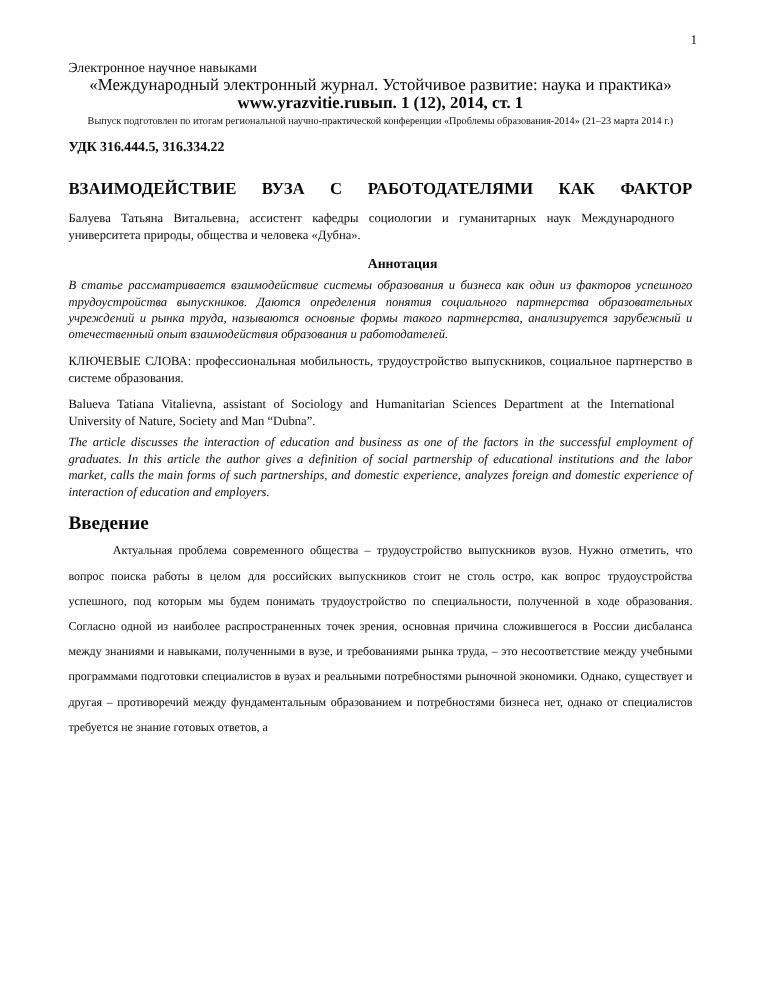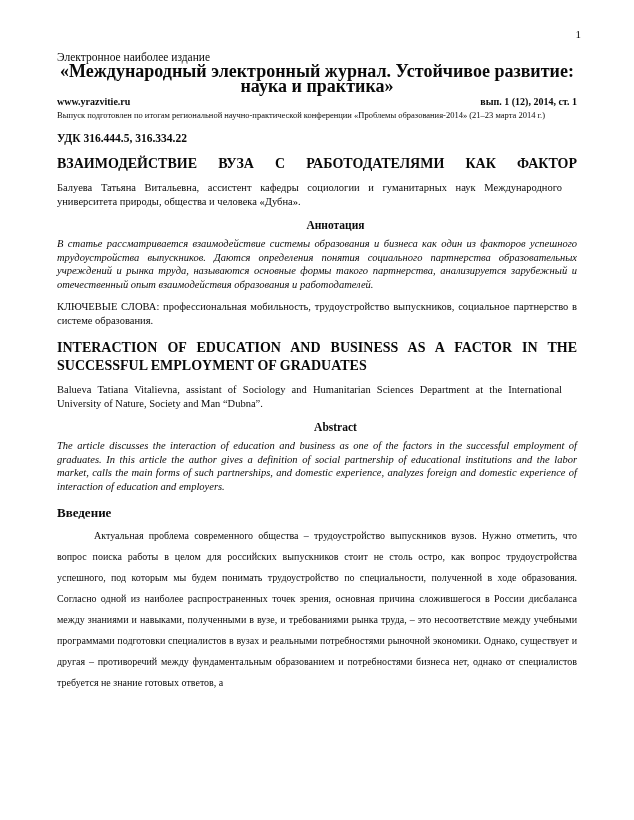--- a/index.html
+++ b/index.html
@@ -24,49 +24,49 @@
     font-size: 11px;
     line-height: 13px;
     margin-right: -4px;
   }
   .edition {
     font-size: 11.5px;
     line-height: 14px;
     margin-top: 9px;
   }
   .journal-title {
-    font-size: 18px;
-    font-weight: bold;
+    font-size: 14px;
+    font-weight: normal;
     text-align: center;
     line-height: 15px;
   }
   .site-row {
     display: flex;
-    justify-content: space-between;
-    font-size: 10px;
+    justify-content: center;
+    font-size: 14px;
     font-weight: bold;
     line-height: 15px;
   }
   .conference {
     font-size: 8.5px;
     line-height: 11px;
-    text-align: left;
+    text-align: center;
     margin-top: 1px;
   }
   .udc {
     font-size: 11.5px;
     font-weight: bold;
     margin-top: 10px;
     line-height: 14px;
   }
   .title-ru, .title-en {
     font-size: 14px;
     font-weight: bold;
     line-height: 18px;
-    margin: 10px 0 0 0;
+    margin: 20px 0 0 0;
   }
   .title-en { margin-top: 11px; }
   .jline {
     text-align: justify;
     text-align-last: justify;
   }
   .author {
     font-size: 10.5px;
     line-height: 13.5px;
     text-align: justify;
@@ -87,42 +87,42 @@
     text-align: justify;
     margin: 5px 0 0 0;
   }
   .keywords {
     font-size: 10.5px;
     line-height: 14px;
     text-align: justify;
     margin: 9px 0 0 0;
   }
   .section-heading {
-    font-size: 13px;
+    font-size: 16px;
     font-weight: bold;
     line-height: 15px;
     margin: 12px 0 0 0;
     font-family: Liberation Serif, serif;
   }
   .body-text {
     font-size: 10px;
     line-height: 21px;
     text-align: justify;
     text-indent: 37px;
     margin: 5px 0 0 0;
   }
 </style>
 </head>
 <body>
 
 <div class="page">
 
   <div class="page-number">1</div>
 
-  <div class="edition">Электронное наиболее издание</div>
+  <div class="edition">Электронное научное навыками</div>
 
   <div class="journal-title">«Международный электронный журнал. Устойчивое развитие: наука и практика»</div>
 
   <div class="site-row">
     <span>www.yrazvitie.ru</span>
     <span>вып. 1 (12), 2014, ст. 1</span>
   </div>
 
   <div class="conference">Выпуск подготовлен по итогам региональной научно-практической конференции «Проблемы образования-2014» (21–23 марта 2014 г.)</div>
 
@@ -133,28 +133,23 @@
   </h1>
 
   <p class="author">Балуева Татьяна Витальевна, ассистент кафедры социологии и гуманитарных наук Международного университета природы, общества и человека «Дубна».</p>
 
   <div class="subhead">Аннотация</div>
 
   <p class="abstract">В статье рассматривается взаимодействие системы образования и бизнеса как один из факторов успешного трудоустройства выпускников. Даются определения понятия социального партнерства образовательных учреждений и рынка труда, называются основные формы такого партнерства, анализируется зарубежный и отечественный опыт взаимодействия образования и работодателей.</p>
 
   <p class="keywords">КЛЮЧЕВЫЕ СЛОВА: профессиональная мобильность, трудоустройство выпускников, социальное партнерство в системе образования.</p>
 
-  <h2 class="title-en">
-    <div class="jline">INTERACTION OF EDUCATION AND BUSINESS AS A FACTOR IN THE</div>
-    <div>SUCCESSFUL EMPLOYMENT OF GRADUATES</div>
-  </h2>
 
   <p class="author">Balueva Tatiana Vitalievna, assistant of Sociology and Humanitarian Sciences Department at the International University of Nature, Society and Man “Dubna”.</p>
 
-  <div class="subhead">Abstract</div>
 
   <p class="abstract">The article discusses the interaction of education and business as one of the factors in the successful employment of graduates. In this article the author gives a definition of social partnership of educational institutions and the labor market, calls the main forms of such partnerships, and domestic experience, analyzes foreign and domestic experience of interaction of education and employers.</p>
 
 
   <h3 class="section-heading">Введение</h3>
 
   <p class="body-text">Актуальная проблема современного общества – трудоустройство выпускников вузов. Нужно отметить, что вопрос поиска работы в целом для российских выпускников стоит не столь остро, как вопрос трудоустройства успешного, под которым мы будем понимать трудоустройство по специальности, полученной в ходе образования. Согласно одной из наиболее распространенных точек зрения, основная причина сложившегося в России дисбаланса между знаниями и навыками, полученными в вузе, и требованиями рынка труда, – это несоответствие между учебными программами подготовки специалистов в вузах и реальными потребностями рыночной экономики. Однако, существует и другая – противоречий между фундаментальным образованием и потребностями бизнеса нет, однако от специалистов требуется не знание готовых ответов, а</p>
 
 </div>
 

